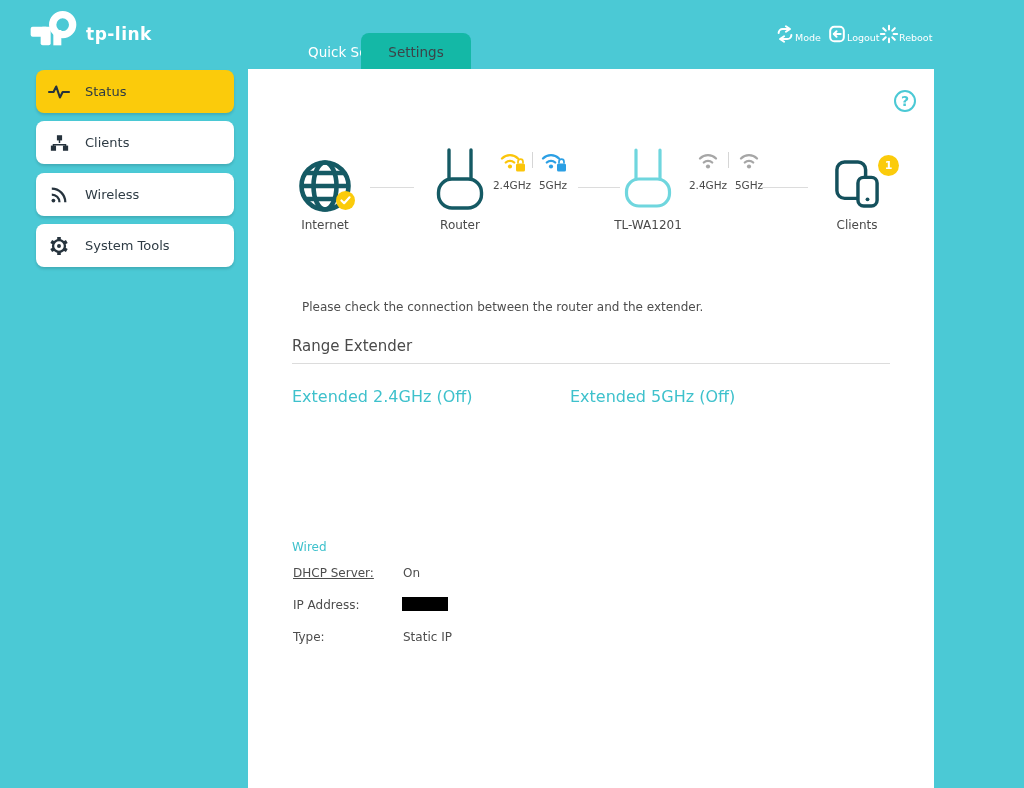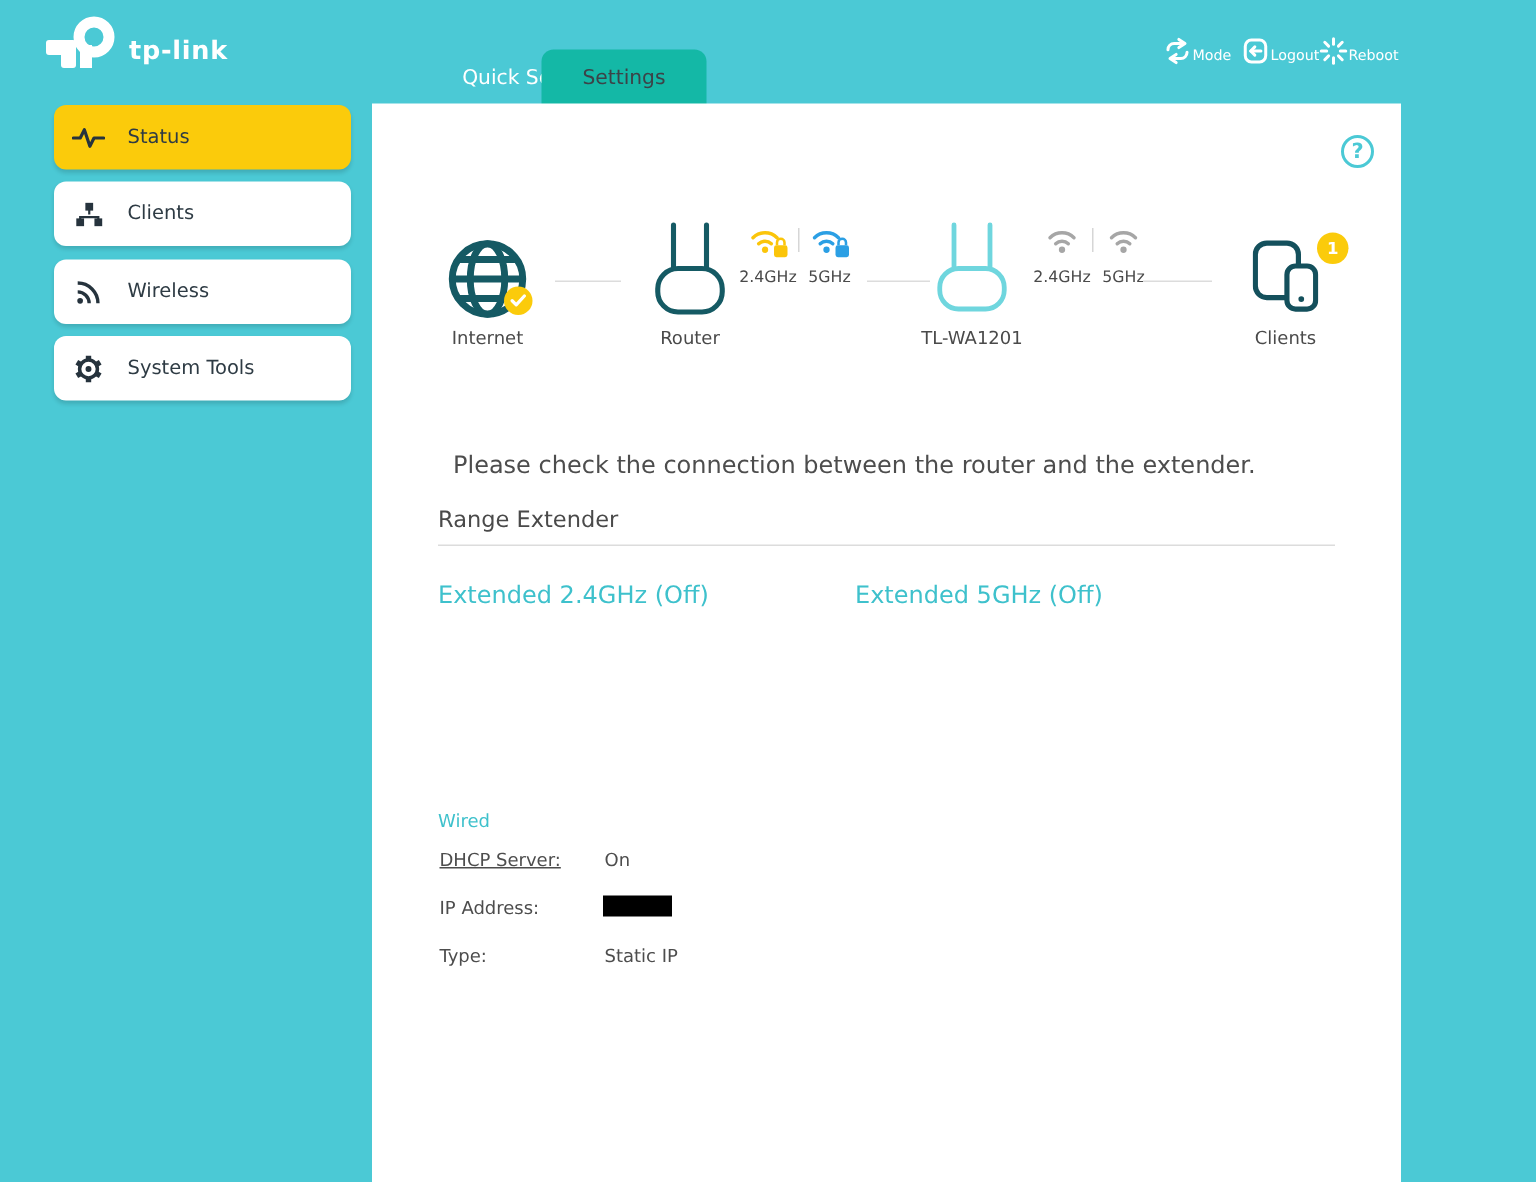--- a/index.html
+++ b/index.html
@@ -54,21 +54,21 @@
     position:absolute; left:630px; top:86px; width:21px; height:21px; border-radius:50%;
     background:#FBCB0B; color:#FFFFFF; font-size:11px; font-weight:bold;
     display:flex; align-items:center; justify-content:center;
   }
   .bands { position:absolute; top:81px; display:flex; align-items:flex-start; }
   .band { width:40px; display:flex; flex-direction:column; align-items:center; }
   .band .band-lbl { font-size:10.5px; color:#4A4A4A; margin-top:3px; white-space:nowrap; }
   .band-sep { width:1px; height:16px; background:#D6D6D6; margin-top:2px; }
 
   
-  .notice { position:absolute; left:54px; top:231px; font-size:16px; color:#4D4D4D; }
+  .notice { position:absolute; left:54px; top:231px; font-size:12px; color:#4D4D4D; }
   .section-title { position:absolute; left:44px; top:268px; font-size:15px; color:#4A4A4A; }
   .divider { position:absolute; left:44px; top:294px; width:598px; height:1px; background:#DCDCDC; }
   .ext-link { position:absolute; top:318px; font-size:16px; color:#3EC1CC; cursor:pointer; }
   .ext-link.l1 { left:44px; }
   .ext-link.l2 { left:322px; }
   .wired-title { position:absolute; left:44px; top:471px; font-size:12px; color:#3EC1CC; cursor:pointer; }
   .kv-label { position:absolute; left:45px; font-size:12px; color:#4D4D4D; }
   .kv-value { position:absolute; left:155px; font-size:12px; color:#4D4D4D; }
   .redact { position:absolute; left:154px; width:46px; height:14px; background:#000000; }
 </style>

